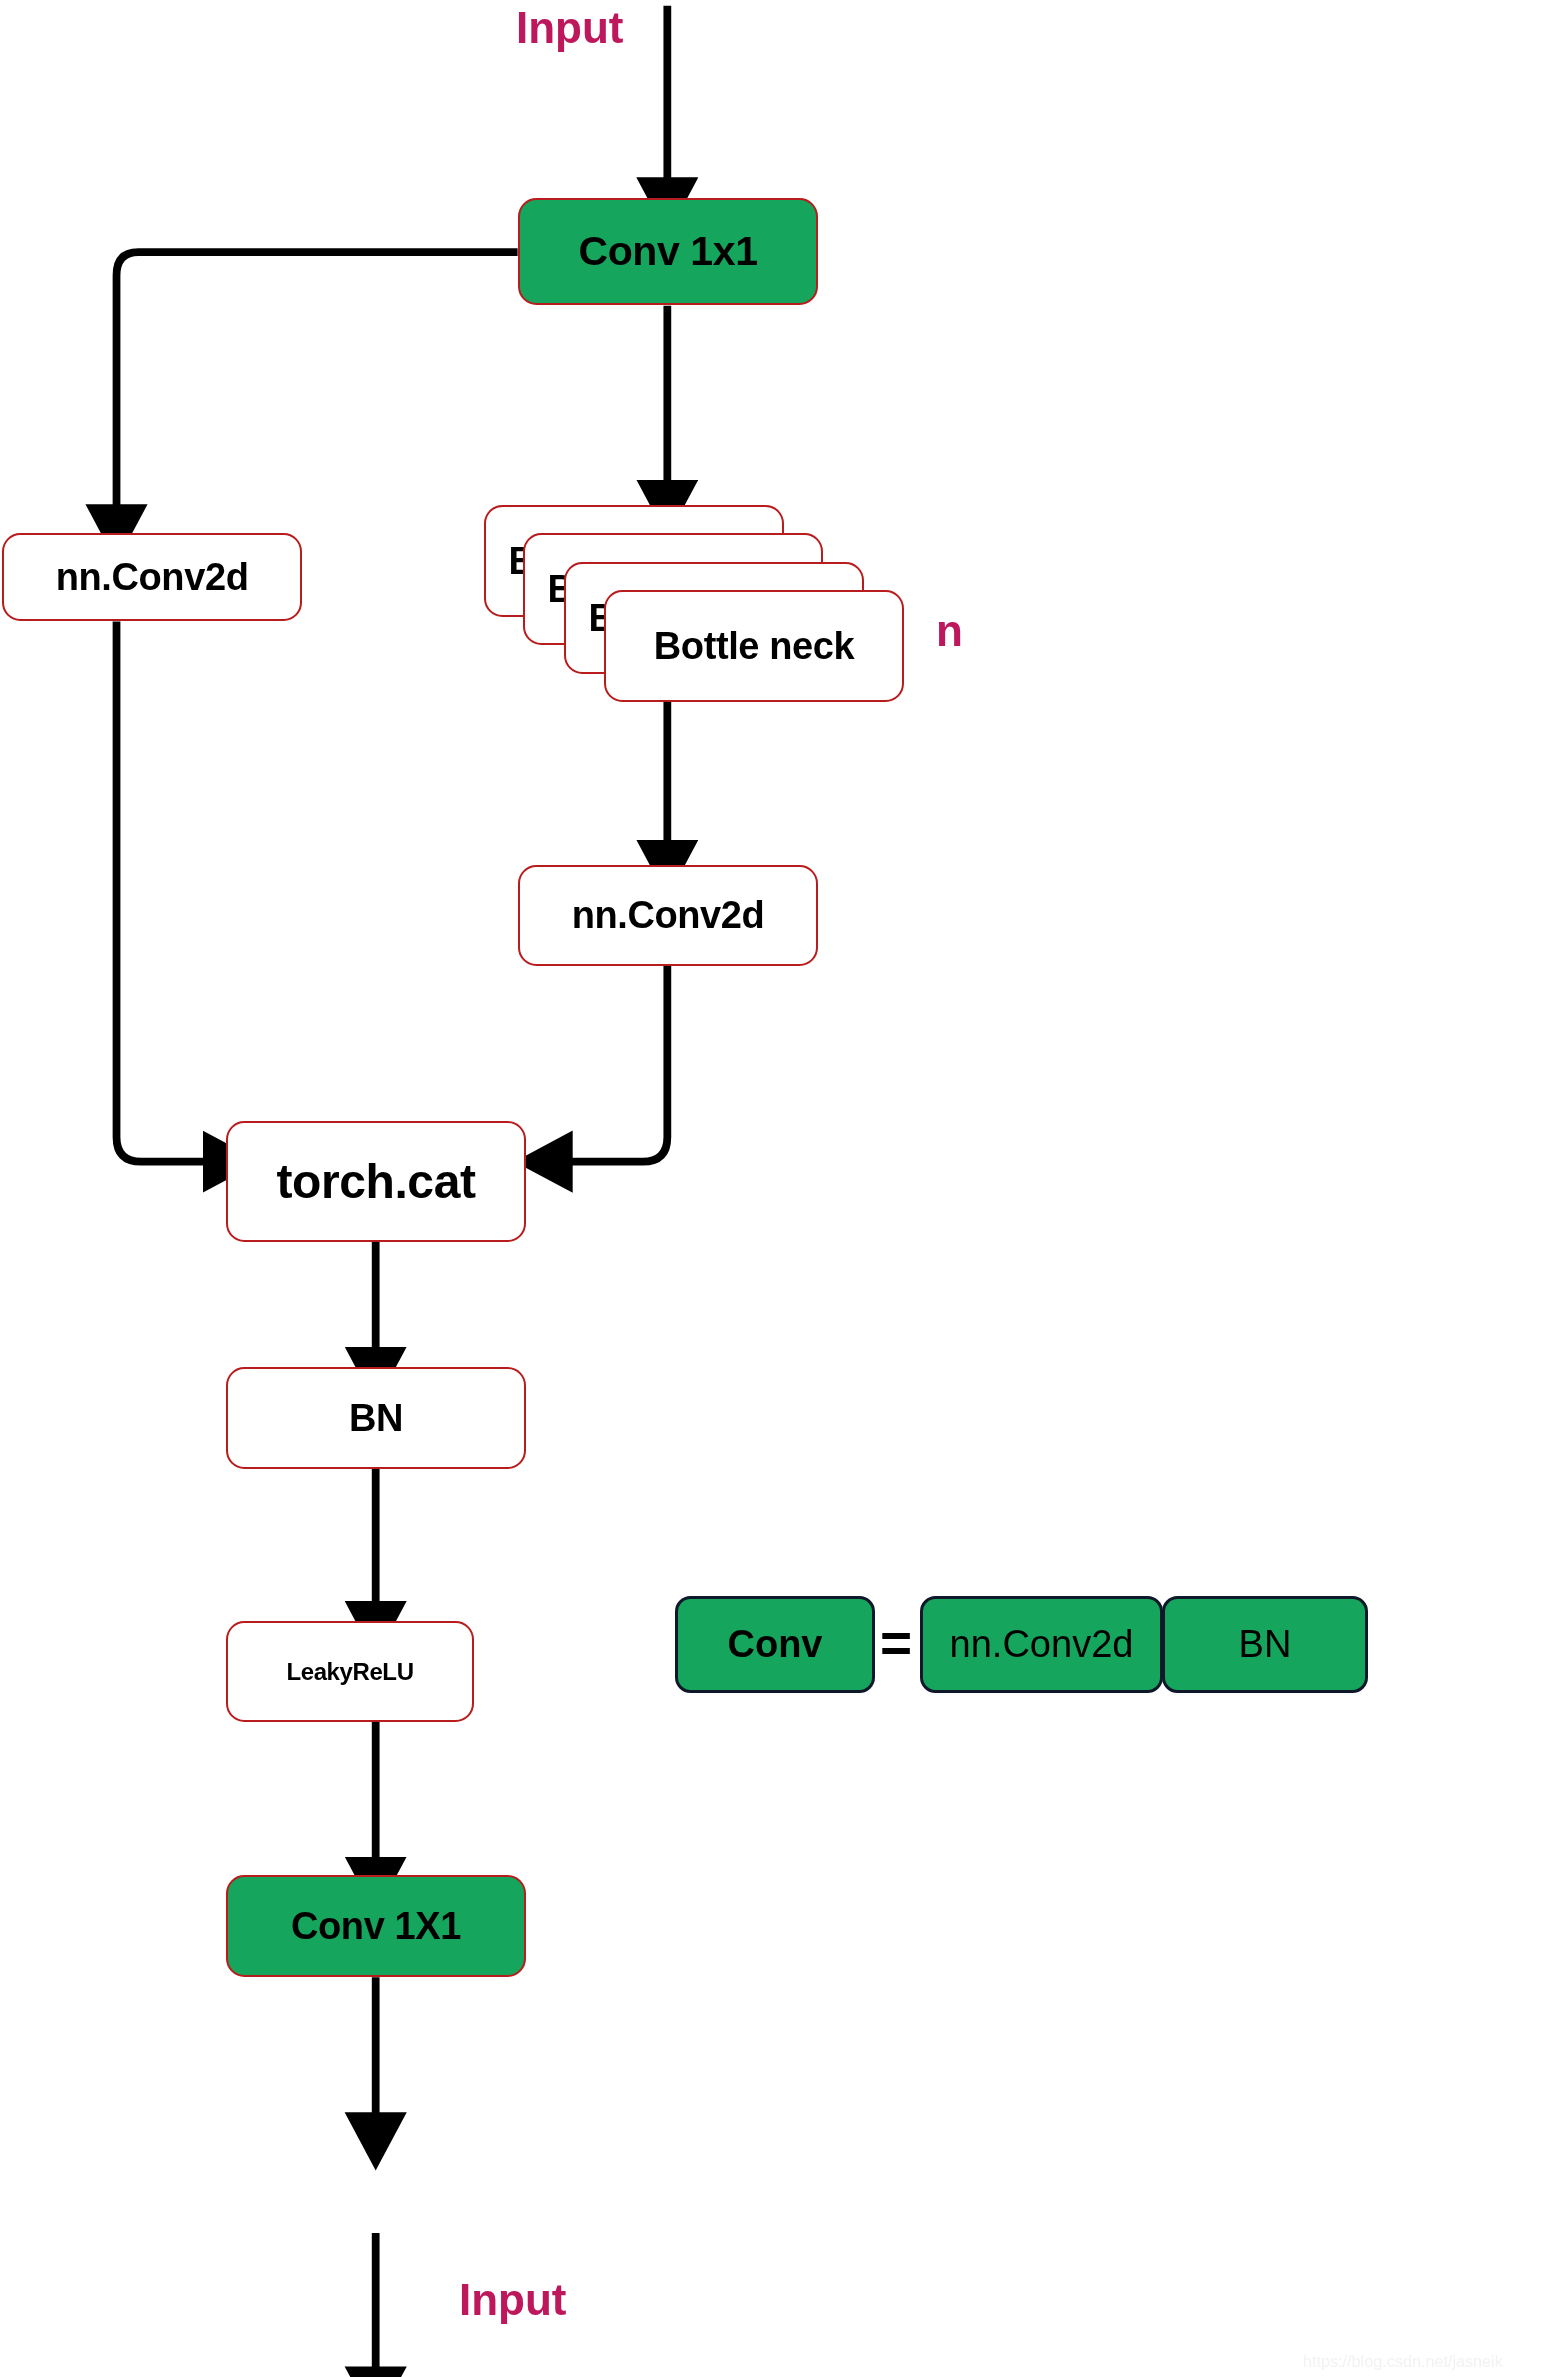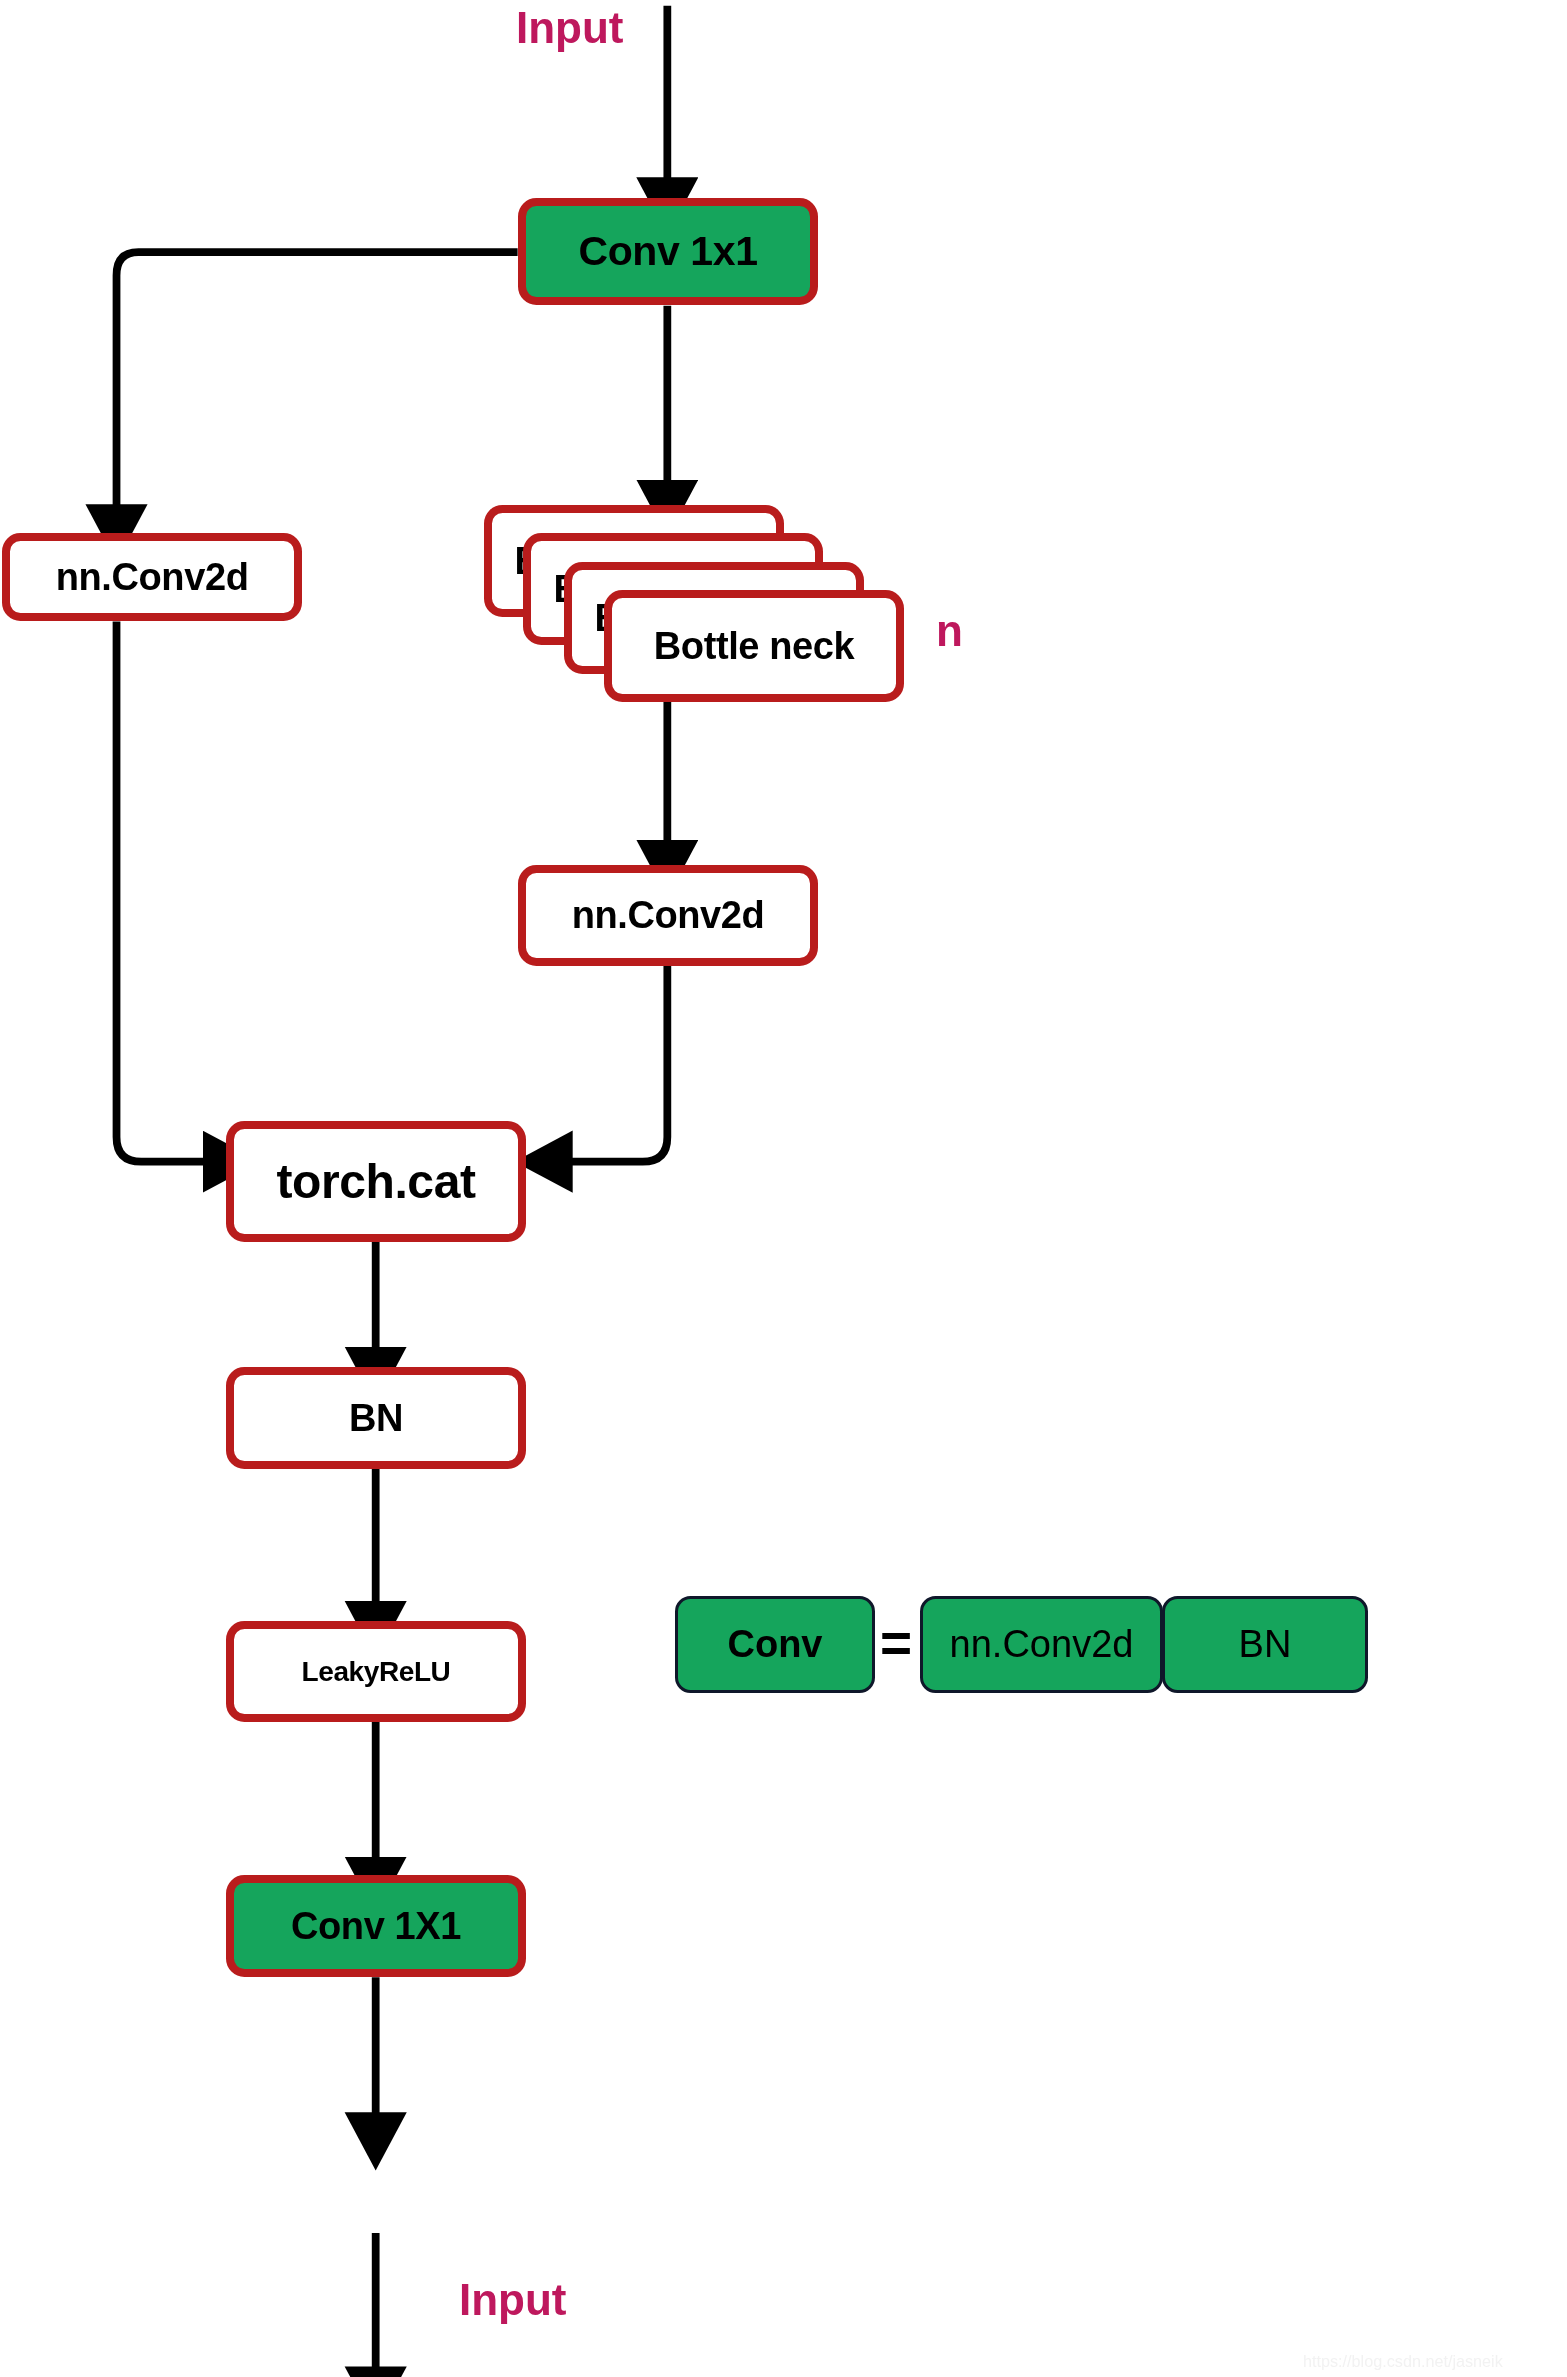--- a/index.html
+++ b/index.html
@@ -21,21 +21,21 @@
     position: absolute;
     left: 0;
     top: 0;
     width: 1567px;
     height: 2377px;
     pointer-events: none;
   }
   .node {
     position: absolute;
     box-sizing: border-box;
-    border: 8px solid #b91c1c;
+    border: 2px solid #b91c1c;
     border-radius: 18.4px;
     background: #ffffff;
     display: flex;
     align-items: center;
     justify-content: center;
     font-weight: bold;
     color: #000000;
     letter-spacing: -0.4px;
     white-space: nowrap;
   }
@@ -126,21 +126,21 @@
   <div class="node" style="left:523px; top:533px; width:300px; height:112px; font-size:38px; justify-content:flex-start; padding-left:22.6px; z-index:2;">Bottle neck</div>
   <div class="node" style="left:564px; top:562px; width:300px; height:112px; font-size:38px; justify-content:flex-start; padding-left:22.6px; z-index:3;">Bottle neck</div>
   <div class="node" style="left:604px; top:590px; width:300px; height:112px; font-size:38px; z-index:4;">Bottle neck</div>
 
   <div class="node" style="left:518px; top:865px; width:300px; height:101px; font-size:38px;">nn.Conv2d</div>
 
   <div class="node" style="left:226px; top:1121px; width:300px; height:121px; font-size:48px;">torch.cat</div>
 
   <div class="node" style="left:226px; top:1367px; width:300px; height:102px; font-size:38px;">BN</div>
 
-  <div class="node" style="left:226px; top:1621px; width:300px; height:101px; font-size:28px;">LeakyReLU</div>
+  <div class="node" style="left:226px; top:1621px; width:248px; height:101px; font-size:24px;">LeakyReLU</div>
 
   <div class="node green" style="left:226px; top:1875px; width:300px; height:102px; font-size:38px;">Conv 1X1</div>
 
 
   <div class="legend-box bold" style="left:675px; top:1596px; width:200px; height:97px; font-size:38px;">Conv</div>
 
   <div class="equals" style="left:880px; top:1616px; font-size:55px;">=</div>
 
   <div class="legend-box" style="left:920px; top:1596px; width:243px; height:97px; font-size:38px;">nn.Conv2d</div>
 

